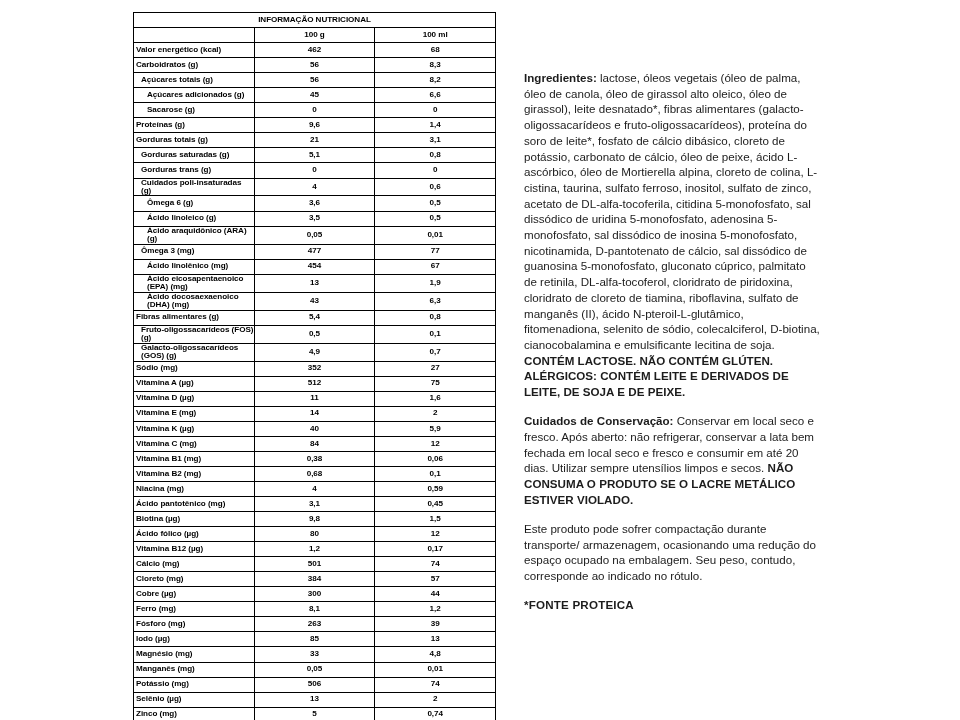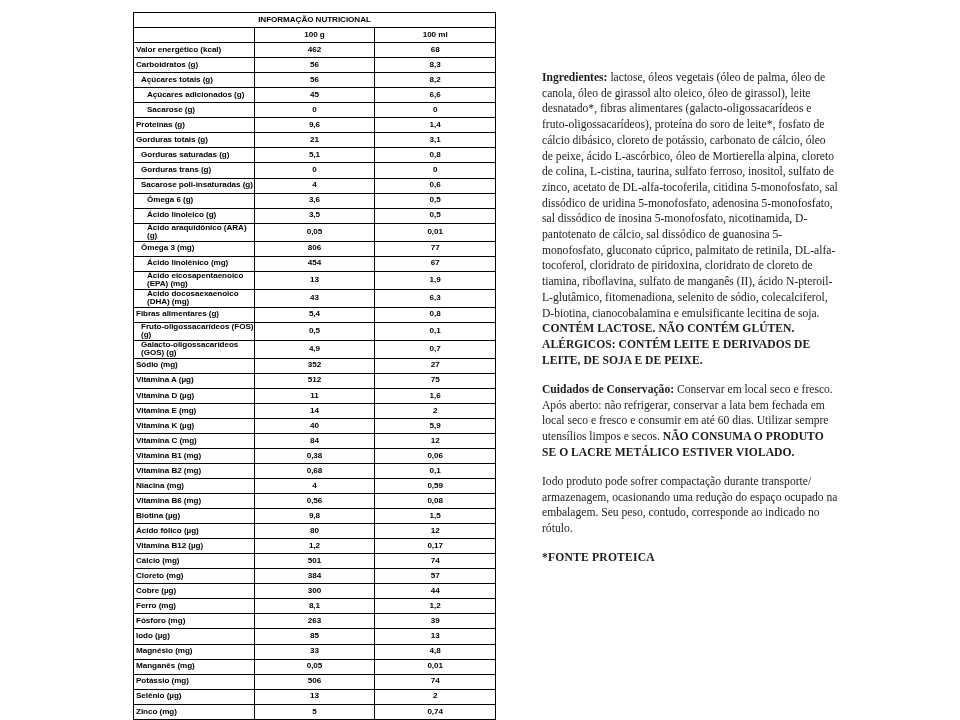--- a/index.html
+++ b/index.html
@@ -58,28 +58,27 @@
   .nm.i2 { padding-left: 13px !important; }
   .val {
     text-align: center;
   }
   .hdr-blank { background: #fff; }
   .hdr-unit { text-align: center; }
 
   
   #info-panel {
     position: absolute;
-    left: 542px;
+    left: 524px;
     top: 70px;
     width: 296px;
     font-size: 11.6px;
     line-height: 1.355;
     color: #1c1c1c;
     text-align: left;
-    font-family: Liberation Serif, serif;
   }
   #info-panel p {
     margin: 0 0 13.5px 0;
   }
   #info-panel p:last-child { margin-bottom: 6px; }
   .lead {
     font-weight: bold;
   }
   .caps {
     font-weight: bold;
@@ -146,42 +145,42 @@
           <td class="nm i1">Gorduras saturadas (g)</td>
           <td class="val">5,1</td>
           <td class="val">0,8</td>
         </tr>
         <tr>
           <td class="nm i1">Gorduras trans (g)</td>
           <td class="val">0</td>
           <td class="val">0</td>
         </tr>
         <tr>
-          <td class="nm i1">Sacarose poli-insaturadas (g)</td>
+          <td class="nm i1">Cuidados poli-insaturadas (g)</td>
           <td class="val">4</td>
           <td class="val">0,6</td>
         </tr>
         <tr>
           <td class="nm i2">Ômega 6 (g)</td>
           <td class="val">3,6</td>
           <td class="val">0,5</td>
         </tr>
         <tr>
           <td class="nm i2">Ácido linoleico (g)</td>
           <td class="val">3,5</td>
           <td class="val">0,5</td>
         </tr>
         <tr>
           <td class="nm i2">Ácido araquidônico (ARA) (g)</td>
           <td class="val">0,05</td>
           <td class="val">0,01</td>
         </tr>
         <tr>
           <td class="nm i1">Ômega 3 (mg)</td>
-          <td class="val">806</td>
+          <td class="val">477</td>
           <td class="val">77</td>
         </tr>
         <tr>
           <td class="nm i2">Ácido linolênico (mg)</td>
           <td class="val">454</td>
           <td class="val">67</td>
         </tr>
         <tr>
           <td class="nm i2">Ácido eicosapentaenoico (EPA) (mg)</td>
           <td class="val">13</td>
@@ -246,23 +245,23 @@
           <td class="nm i0">Vitamina B2 (mg)</td>
           <td class="val">0,68</td>
           <td class="val">0,1</td>
         </tr>
         <tr>
           <td class="nm i0">Niacina (mg)</td>
           <td class="val">4</td>
           <td class="val">0,59</td>
         </tr>
         <tr>
-          <td class="nm i0">Vitamina B6 (mg)</td>
-          <td class="val">0,56</td>
-          <td class="val">0,08</td>
+          <td class="nm i0">Ácido pantotênico (mg)</td>
+          <td class="val">3,1</td>
+          <td class="val">0,45</td>
         </tr>
         <tr>
           <td class="nm i0">Biotina (µg)</td>
           <td class="val">9,8</td>
           <td class="val">1,5</td>
         </tr>
         <tr>
           <td class="nm i0">Ácido fólico (µg)</td>
           <td class="val">80</td>
           <td class="val">12</td>
@@ -331,20 +330,20 @@
   </table>
 </div>
 
 <div id="info-panel">
 
   <p>
     <span class="lead">Ingredientes:</span><span> lactose, óleos vegetais (óleo de palma, óleo de canola, óleo de girassol alto oleico, óleo de girassol), leite desnatado*, fibras alimentares (galacto-oligossacarídeos e fruto-oligossacarídeos), proteína do soro de leite*, fosfato de cálcio dibásico, cloreto de potássio, carbonato de cálcio, óleo de peixe, ácido L-ascórbico, óleo de Mortierella alpina, cloreto de colina, L-cistina, taurina, sulfato ferroso, inositol, sulfato de zinco, acetato de DL-alfa-tocoferila, citidina 5-monofosfato, sal dissódico de uridina 5-monofosfato, adenosina 5-monofosfato, sal dissódico de inosina 5-monofosfato, nicotinamida, D-pantotenato de cálcio, sal dissódico de guanosina 5-monofosfato, gluconato cúprico, palmitato de retinila, DL-alfa-tocoferol, cloridrato de piridoxina, cloridrato de cloreto de tiamina, riboflavina, sulfato de manganês (II), ácido N-pteroil-L-glutâmico, fitomenadiona, selenito de sódio, colecalciferol, D-biotina, cianocobalamina e emulsificante lecitina de soja. </span><span class="caps">CONTÉM LACTOSE. NÃO CONTÉM GLÚTEN. ALÉRGICOS: CONTÉM LEITE E DERIVADOS DE LEITE, DE SOJA E DE PEIXE.</span>
   </p>
 
   <p>
-    <span class="lead">Cuidados de Conservação:</span><span> Conservar em local seco e fresco. Após aberto: não refrigerar, conservar a lata bem fechada em local seco e fresco e consumir em até 60 dias. Utilizar sempre utensílios limpos e secos. </span><span class="caps">NÃO CONSUMA O PRODUTO SE O LACRE METÁLICO ESTIVER VIOLADO.</span>
+    <span class="lead">Cuidados de Conservação:</span><span> Conservar em local seco e fresco. Após aberto: não refrigerar, conservar a lata bem fechada em local seco e fresco e consumir em até 20 dias. Utilizar sempre utensílios limpos e secos. </span><span class="caps">NÃO CONSUMA O PRODUTO SE O LACRE METÁLICO ESTIVER VIOLADO.</span>
   </p>
 
-  <p>Iodo produto pode sofrer compactação durante transporte/ armazenagem, ocasionando uma redução do espaço ocupado na embalagem. Seu peso, contudo, corresponde ao indicado no rótulo.</p>
+  <p>Este produto pode sofrer compactação durante transporte/ armazenagem, ocasionando uma redução do espaço ocupado na embalagem. Seu peso, contudo, corresponde ao indicado no rótulo.</p>
 
   <p class="fonte">*FONTE PROTEICA</p>
 
 </div>
 
 </body></html>

